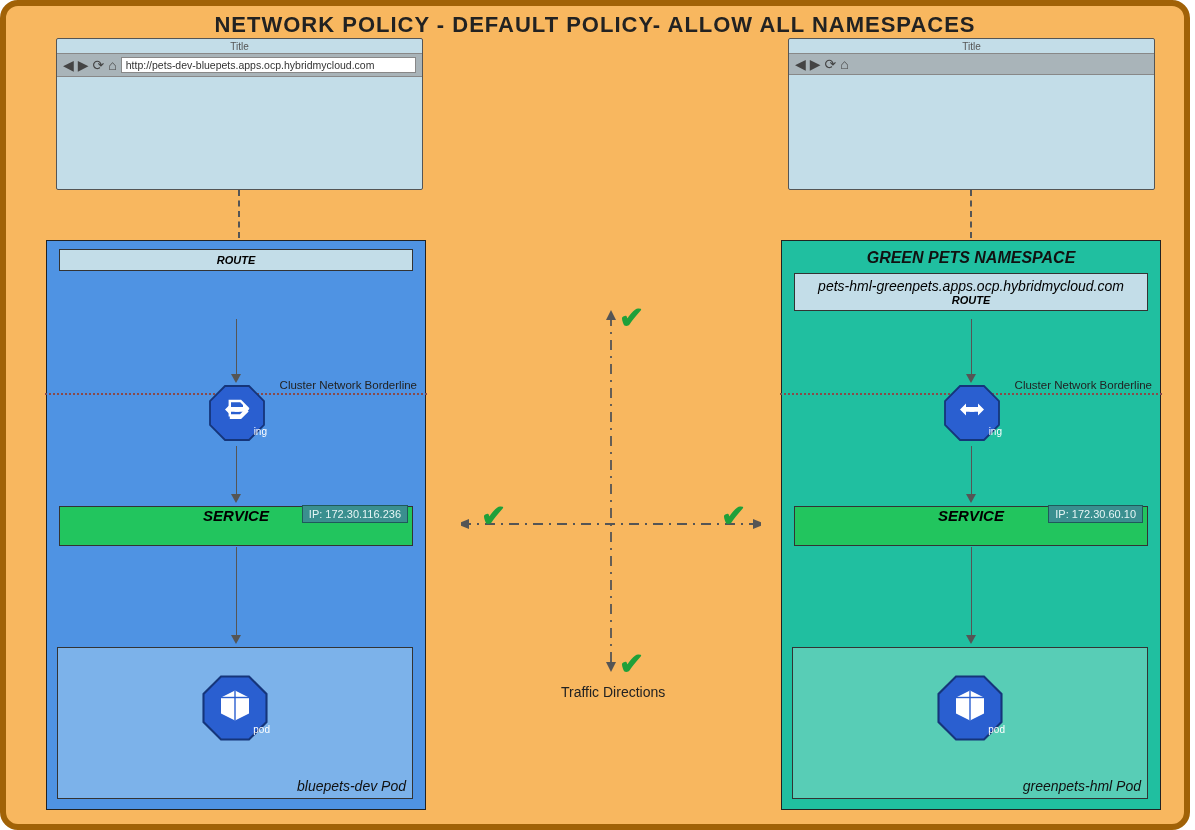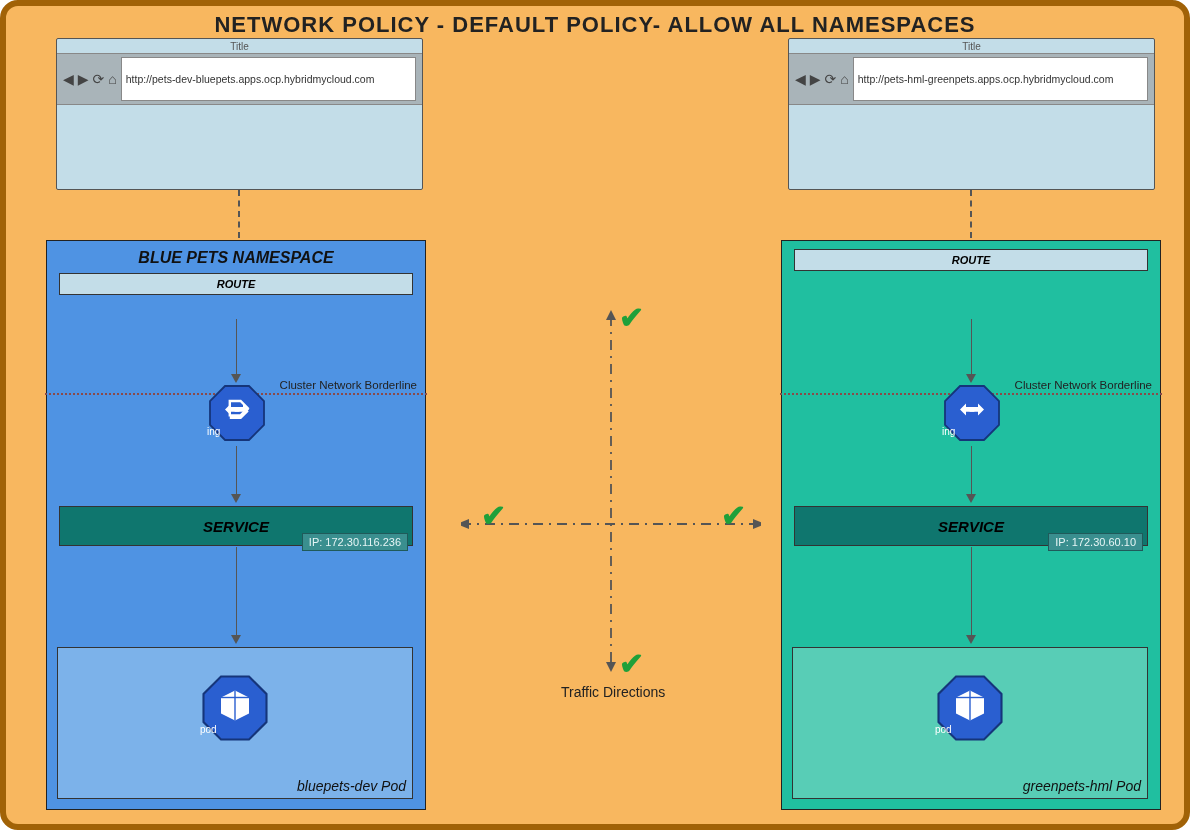--- a/index.html
+++ b/index.html
@@ -53,21 +53,21 @@
   .browser-btn {
     font-size: 14px;
     color: #444;
     line-height: 1;
   }
   .browser-url {
     flex: 1;
     background: #fff;
     border: 1px solid #888;
     font-size: 10.5px;
-    padding: 15px 4px;
+    padding: 1px 4px;
     color: #333;
     white-space: nowrap;
     overflow: hidden;
   }
   .browser-body { flex: 1; }
 
   
   .ns {
     position: absolute;
     width: 380px;
@@ -113,51 +113,50 @@
 
   
   .octicon {
     position: absolute;
     width: 60px; height: 60px;
   }
   .octicon svg { width: 100%; height: 100%; }
   .octlabel {
     position: absolute;
     width: 100%;
-    text-align: left;
+    text-align: right;
     bottom: 6px;
     color: #fff;
     font-size: 10px;
   }
 
   .service-box {
     position: absolute;
     left: 12px; right: 12px;
     top: 265px;
     height: 38px;
-    background: #0f766e;
+    background: #22c55e;
     border: 1.5px solid #333;
     display: flex;
-    align-items: center;
+    align-items: flex-start;
     justify-content: center;
   }
   .service-box .slabel {
     font-weight: bold;
     font-style: italic;
     font-size: 15px;
   }
   .ip-chip {
     position: absolute;
     right: 4px; top: -2px;
     background: #3a8f8f;
     color: #e6f5f5;
     font-size: 11px;
     border: 1px solid #1f5a5a;
     padding: 2px 6px;
-    margin-top: 28px;
   }
 
   .pod-panel {
     position: absolute;
     left: 10px; right: 12px;
     bottom: 10px;
     height: 150px;
     border: 1.5px solid #333;
   }
   .ns.blue .pod-panel { background: #7cb2ea; }
@@ -233,30 +232,28 @@
     <div class="browser-body"></div>
   </div>
 
   <div class="browser" style="left:782px; top:32px;">
     <div class="browser-title">Title</div>
     <div class="browser-toolbar">
       <span class="browser-btn">◀</span>
       <span class="browser-btn">▶</span>
       <span class="browser-btn">⟳</span>
       <span class="browser-btn">⌂</span>
-      <div class="browser-url">http://pets-hml-greenpets.apps.ocp.hybridmycloud.com</div>
     </div>
     <div class="browser-body"></div>
   </div>
 
   <div class="dashed-v" style="left:232px; top:184px; height:48px;"></div>
   <div class="dashed-v" style="left:964px; top:184px; height:48px;"></div>
 
   <div class="ns blue" style="left:40px; top:234px;">
-    <div class="ns-title">BLUE PETS NAMESPACE</div>
     <div class="route-box">
       <div class="label">ROUTE</div>
     </div>
     <div class="borderline-label">Cluster Network Borderline</div>
     <div class="borderline"></div>
 
     <div class="v-arrows" style="top:78px;">
       <div class="arrow-line" style="height:55px;"></div>
         <div class="arrow-head-down"></div>
     </div>
@@ -298,21 +295,23 @@
               <line x1="30" y1="35" x2="70" y2="35" stroke="#2a5fd0" stroke-width="2"></line>
             </g>
           </svg>
         <div class="octlabel" style="bottom:8px;">pod</div>
       </div>
       <div class="pod-label">bluepets-dev Pod</div>
     </div>
   </div>
 
   <div class="ns green" style="left:775px; top:234px;">
+    <div class="ns-title">GREEN PETS NAMESPACE</div>
     <div class="route-box">
+      <div>pets-hml-greenpets.apps.ocp.hybridmycloud.com</div>
       <div class="label">ROUTE</div>
     </div>
     <div class="borderline-label">Cluster Network Borderline</div>
     <div class="borderline"></div>
 
     <div class="v-arrows" style="top:78px;">
       <div class="arrow-line" style="height:55px;"></div>
         <div class="arrow-head-down"></div>
     </div>
 

